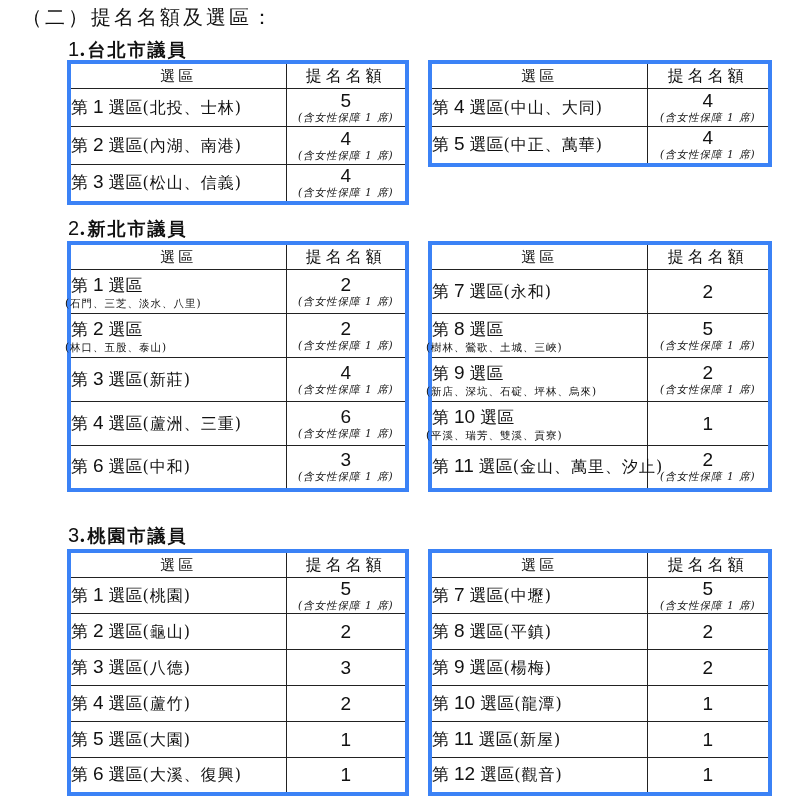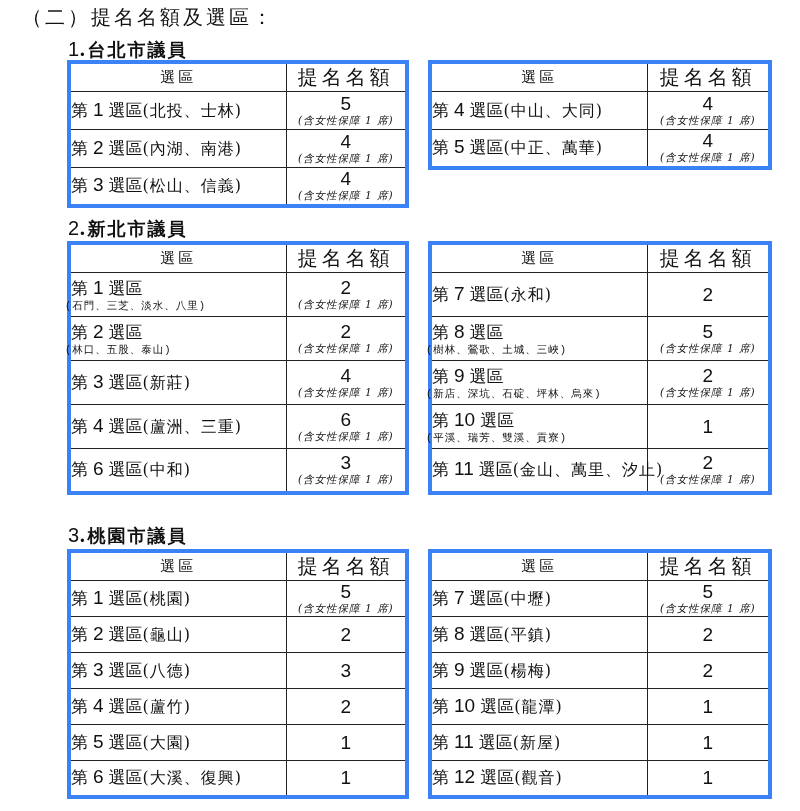--- a/index.html
+++ b/index.html
@@ -4,26 +4,26 @@
 <style>
   html, body { margin:0; padding:0; background:#ffffff; }
   body { width:800px; height:811px; position:relative; overflow:hidden;
          font-family:"DejaVu Serif","Liberation Serif",serif; color:#111; }
   .heading { position:absolute; left:22px; top:4px; font-size:20px; font-weight:normal; letter-spacing:3px; white-space:nowrap; }
   .sec-title { position:absolute; left:68px; font-size:18px; font-weight:bold; letter-spacing:2px; white-space:nowrap; }
   .sec-title .num { font-family:"Liberation Sans",sans-serif; font-weight:normal; font-size:20px; letter-spacing:0; }
   table.t { position:absolute; border-collapse:collapse; border:4px solid #3b82f6; table-layout:fixed; }
   table.t td, table.t th { border:1px solid #222; padding:0; vertical-align:middle; }
   table.t th { font-weight:normal; font-size:15px; letter-spacing:3px; text-align:center; height:24px; }
-  table.t th.seats-h { font-size:20px; letter-spacing:4px; }
+  table.t th.seats-h { font-size:16px; letter-spacing:4px; }
   td.name { padding-left:10px; white-space:nowrap; }
   td.name .big { font-size:17px; }
   td.name .num { font-family:"Liberation Sans",sans-serif; font-size:19px; padding:0 5px; }
   td.name .small { font-size:16px; letter-spacing:1px; }
-  td.name .line2 { display:block; font-size:10.5px; letter-spacing:1px; margin-left:-6px; line-height:12px;font-family:Liberation Mono, monospace; }
+  td.name .line2 { display:block; font-size:10.5px; letter-spacing:1px; margin-left:-6px; line-height:12px; }
   td.name .line1 { display:block; line-height:22px; }
   td.seat { text-align:center; }
   td.seat .n { display:block; font-family:"Liberation Sans",sans-serif; font-size:19px; line-height:19px; }
   td.seat .q { display:block; font-size:10.5px; letter-spacing:1px; line-height:14px;font-style:italic; }
 </style>
 </head>
 <body>
 
 <div class="heading">（二）提名名額及選區：</div>
 

